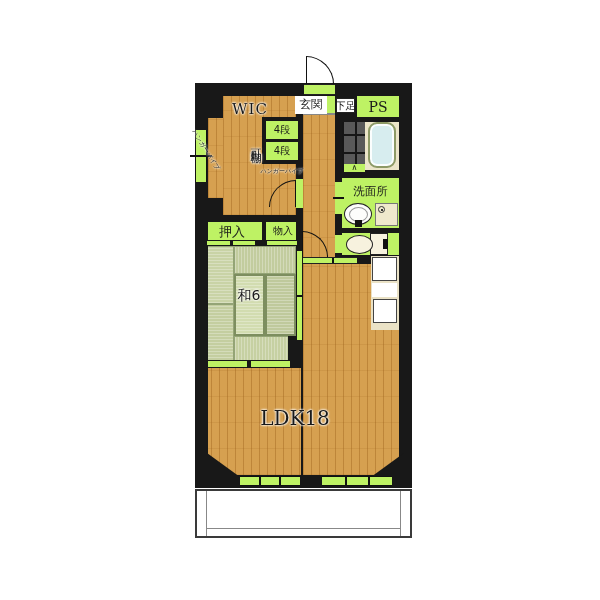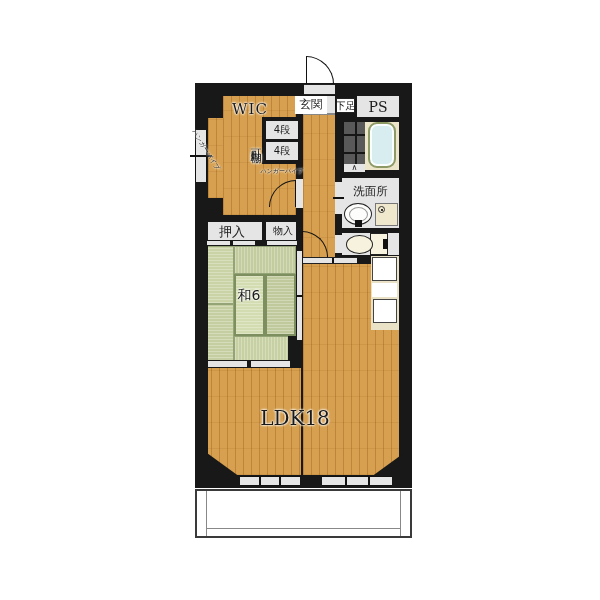--- a/index.html
+++ b/index.html
@@ -1,20 +1,20 @@
 <!DOCTYPE html>
 <html><head>
 <meta charset="utf-8">
 <style>
   html,body{margin:0;padding:0;background:#fff;}
   #canvas{position:relative;width:600px;height:600px;background:#fff;overflow:hidden;
           font-family:"DejaVu Sans",sans-serif;}
   .a{position:absolute;}
   .wall{position:absolute;background:#181818;}
-  .wh{position:absolute;background:#e5e5e5;}
+  .wh{position:absolute;background:#bef264;}
   .wood{position:absolute;background-color:#d6a050;
     background-image:
       repeating-linear-gradient(90deg, rgba(150,90,20,0.38) 0 1px, transparent 1px 8px),
       repeating-linear-gradient(0deg, rgba(150,90,20,0.14) 0 1px, transparent 1px 26px);}
   .tile{position:absolute;background-color:#595959;
     background-image:
       repeating-linear-gradient(0deg,#161616 0 2px,transparent 2px 18px),
       repeating-linear-gradient(90deg,#161616 0 2px,transparent 2px 13px);}
   .cream{position:absolute;background:#eae2c6;}
   .mat{position:absolute;border:1px solid #94a476;box-sizing:border-box;

